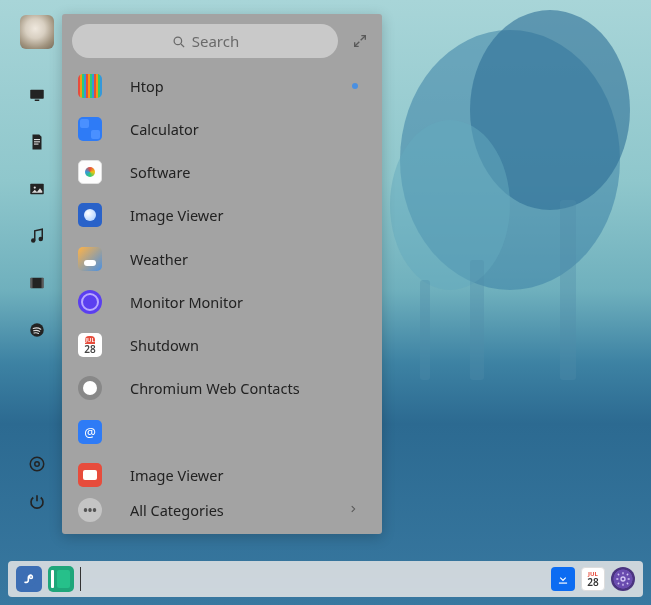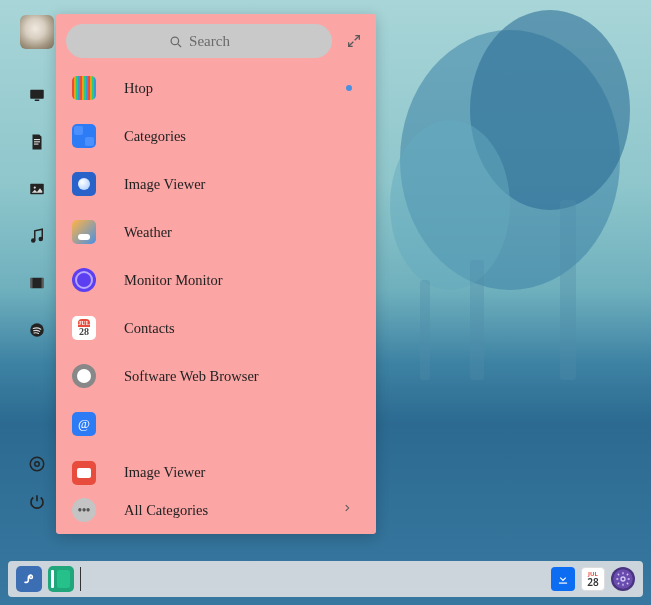--- a/index.html
+++ b/index.html
@@ -26,26 +26,25 @@
     background: radial-gradient(circle at 45% 40%, #efe8de 0%, #d8cfc1 35%, #a0937e 70%, #756a58 100%);
     margin-bottom: 36px;
   }
   .dock-icons { display:flex; flex-direction:column; gap:27px; align-items:center; }
   .dock-icon { width:20px; height:20px; display:flex; align-items:center; justify-content:center; color:#232323; cursor:pointer; }
   .dock-icon svg { width:18px; height:18px; }
   .dock-bottom { margin-top:auto; display:flex; flex-direction:column; gap:18px; align-items:center; padding-bottom:8px;}
 
   
   .launcher {
-    position:absolute; left:56px; top:14px; width:320px; height:520px;
-    background:#fca5a5; border-radius:3px; z-index:4;
+    position:absolute; left:62px; top:14px; width:320px; height:520px;
+    background:#a3a3a3; border-radius:3px; z-index:4;
     box-shadow:0 3px 14px rgba(0,0,0,.2);
     display:flex; flex-direction:column;
     padding:10px 10px 6px 10px;
-    font-family:Liberation Serif, serif;
   }
   .searchrow { display:flex; align-items:center; gap:10px; margin-bottom:14px;}
   .searchbox {
     flex:1; height:34px; background:#c9c9c9; border-radius:17px;
     display:flex; align-items:center; justify-content:center; gap:6px; color:#6a6a6a;
     font-size:15px;
   }
   .searchbox svg { width:15px; height:15px; }
   .expand-toggle { width:24px; display:flex; justify-content:center; color:#5a5a5a; cursor:pointer; }
   .expand-toggle svg{width:16px;height:16px;}
@@ -205,44 +204,48 @@
   </div>
 
   <div class="applist" id="applist">
       <div class="app-item">
         <div class="app-icon ic-htop"></div>
         <span class="app-label">Htop</span>
         <span class="run-dot"></span>
       </div>
       <div class="app-item">
         <div class="app-icon ic-calc"></div>
-        <span class="app-label">Categories</span>
+        <span class="app-label">Calculator</span>
+      </div>
+      <div class="app-item">
+        <div class="app-icon ic-soft"></div>
+        <span class="app-label">Software</span>
       </div>
       <div class="app-item">
         <div class="app-icon ic-imgv"></div>
         <span class="app-label">Image Viewer</span>
       </div>
       <div class="app-item">
         <div class="app-icon ic-weat"></div>
         <span class="app-label">Weather</span>
       </div>
       <div class="app-item">
         <div class="app-icon ic-sysm"></div>
         <span class="app-label">Monitor Monitor</span>
       </div>
       <div class="app-item">
         <div class="app-icon ic-cal">
           <span class="m">JUL</span>
           <span>28</span>
         </div>
-        <span class="app-label">Contacts</span>
+        <span class="app-label">Shutdown</span>
       </div>
       <div class="app-item">
         <div class="app-icon ic-chro"></div>
-        <span class="app-label">Software Web Browser</span>
+        <span class="app-label">Chromium Web Contacts</span>
       </div>
       <div class="app-item">
         <div class="app-icon ic-cont"></div>
       </div>
       <div class="app-item">
         <div class="app-icon ic-imgv2"></div>
         <span class="app-label">Image Viewer</span>
       </div>
     </div>
 

